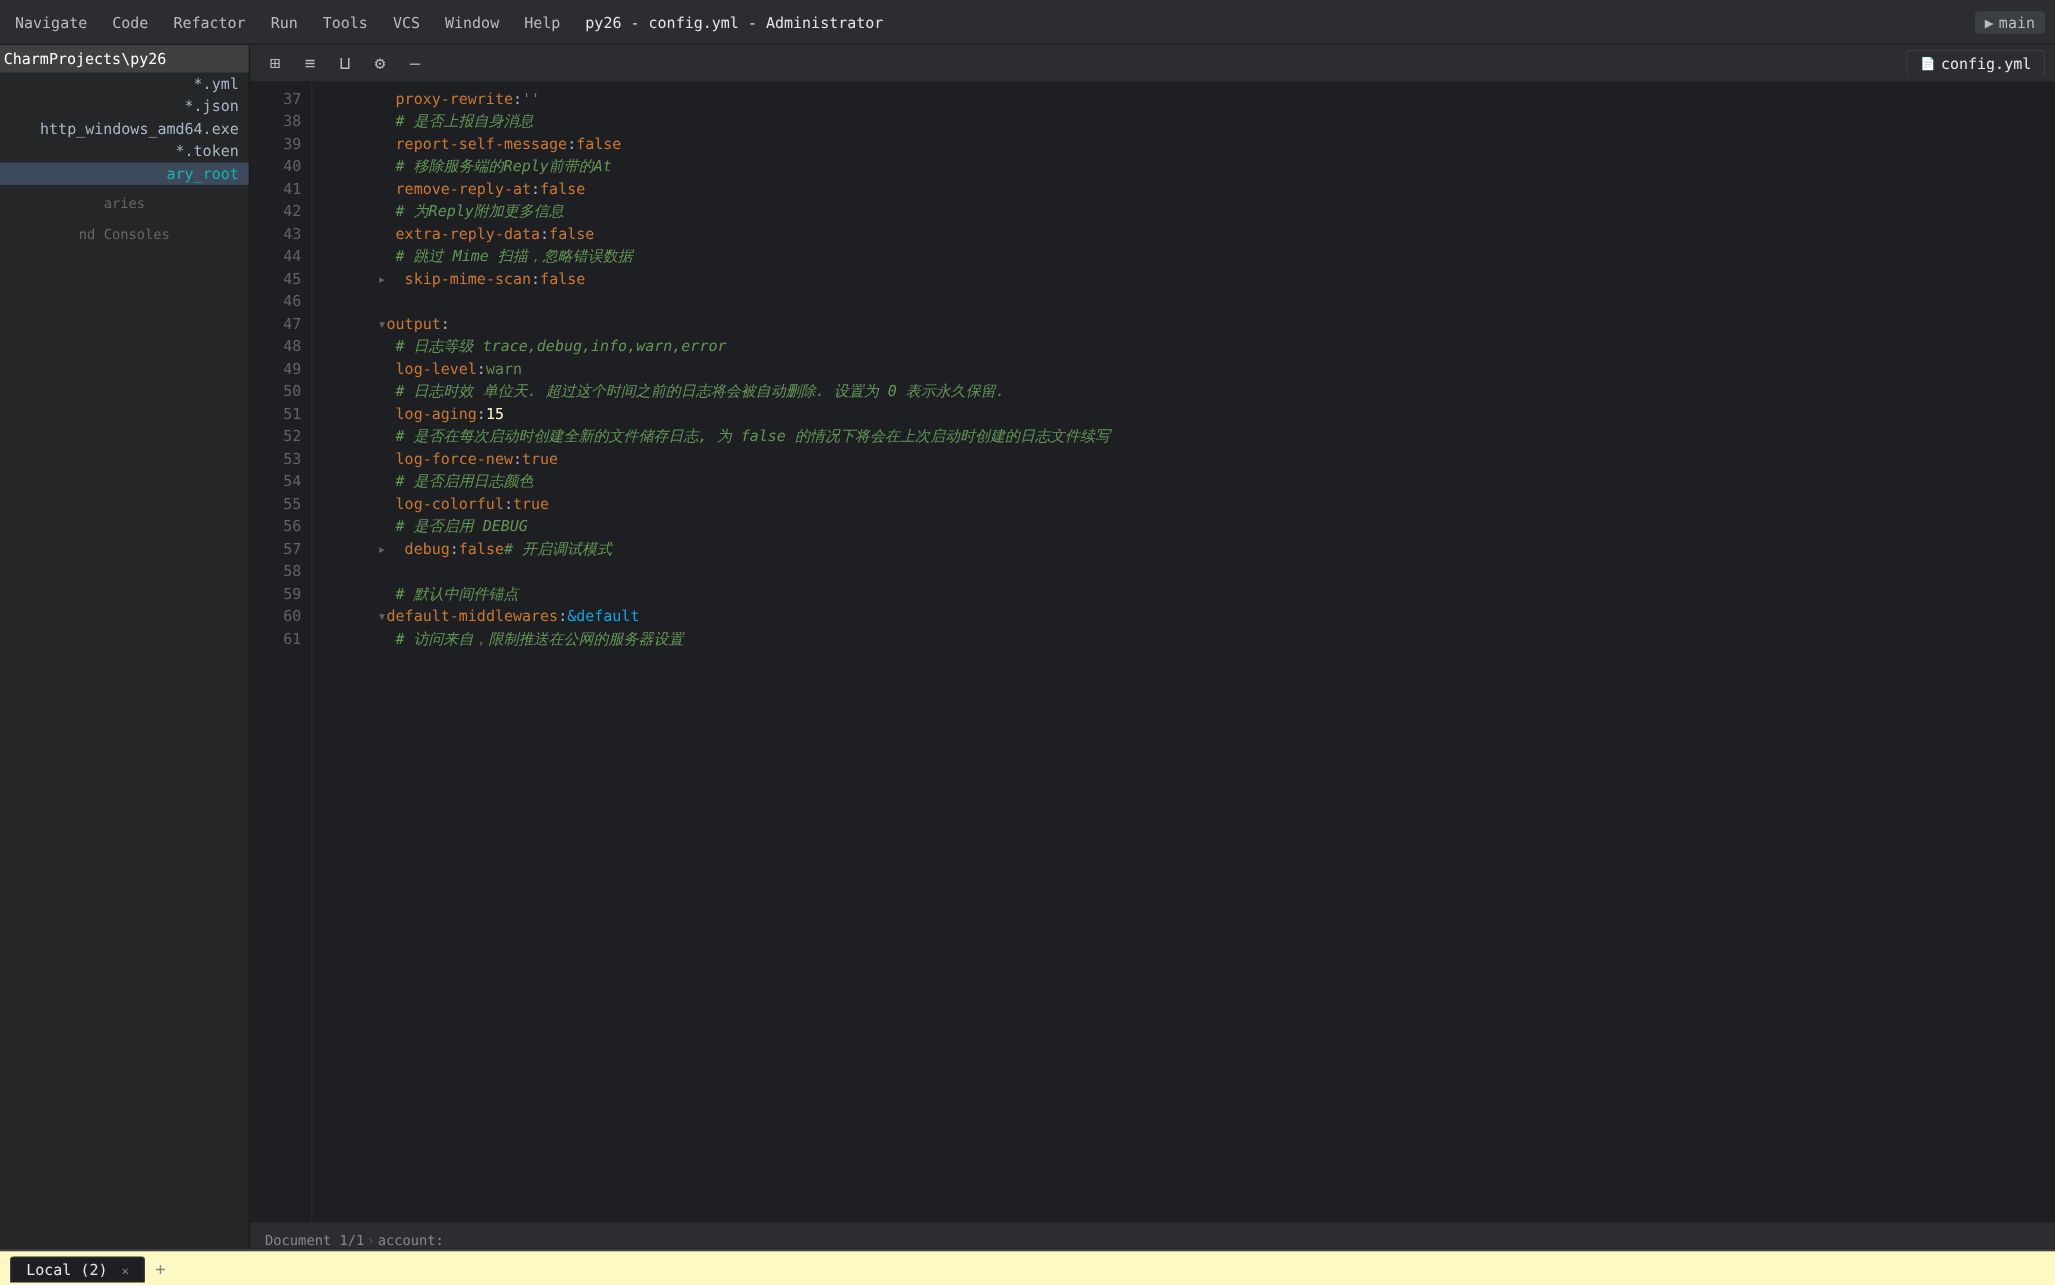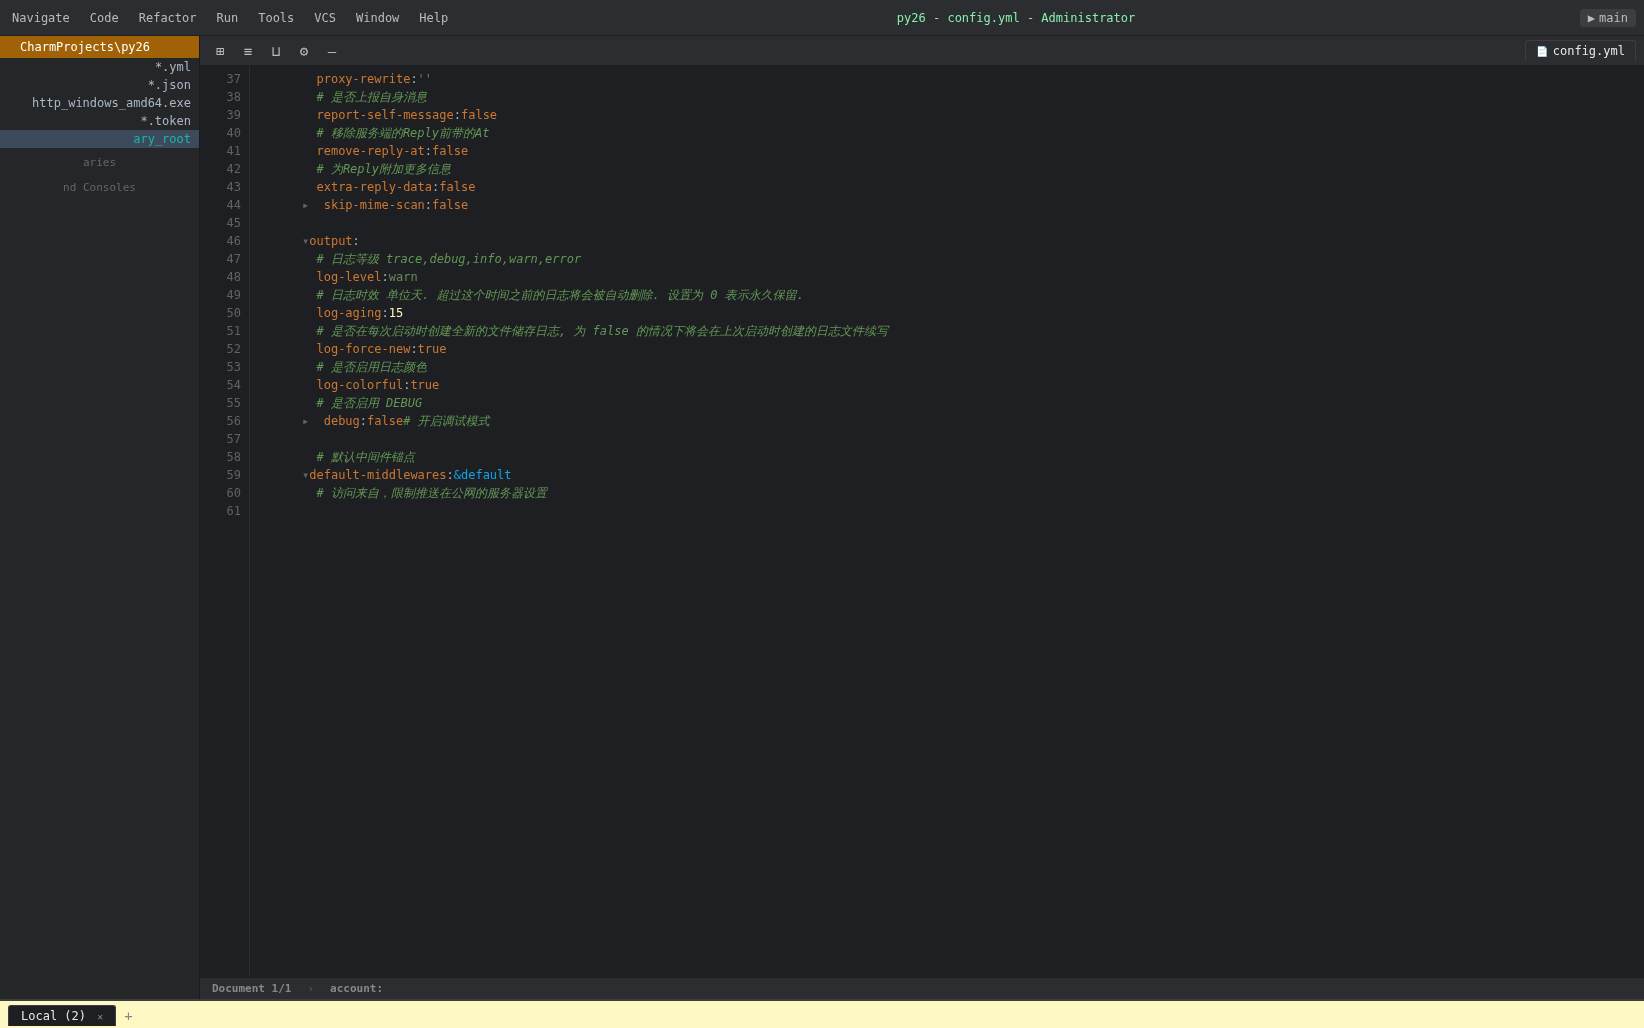--- a/index.html
+++ b/index.html
@@ -29,22 +29,22 @@
       align-items: center;
     }
     .menu-item {
       color: #bbb;
       font-size: 12px;
       cursor: pointer;
       padding: 2px 4px;
     }
     .title-center {
       flex: 1;
-      text-align: center;
-      color: #86efac;
+      text-align: left;
+      color: #e5e5e5;
       font-size: 12px;
     }
     .title-right {
       display: flex;
       align-items: center;
       gap: 8px;
     }
     .run-config {
       display: flex;
       align-items: center;
@@ -65,22 +65,22 @@
     
     .sidebar {
       width: 200px;
       background: #252628;
       border-right: 1px solid #1a1a1a;
       display: flex;
       flex-direction: column;
       overflow: hidden;
     }
     .sidebar-header {
-      padding: 4px 20px;
-      background: #a16207;
+      padding: 4px 3px;
+      background: #404040;
       color: #fff;
       font-size: 12px;
       white-space: nowrap;
       overflow: hidden;
       text-overflow: ellipsis;
     }
     .sidebar-item {
       padding: 2px 8px 2px 16px;
       font-size: 12px;
       color: #a9b7c6;
@@ -175,26 +175,25 @@
     .comment { color: #629755; font-style: italic; }
     .anchor { color: #0ea5e9; }
     .plain { color: #a9b7c6; }
 
     
     .breadcrumb-bar {
       height: 22px;
       background: #2b2d30;
       border-top: 1px solid #1e1f22;
       display: flex;
-      align-items: center;
+      align-items: flex-end;
       padding: 0 12px;
       font-size: 11px;
       color: #888;
-      gap: 16px;
-      font-weight: bold;
+      gap: 2px;
     }
     .breadcrumb-sep { color: #555; }
 
     
     .terminal-area {
       height: 300px;
       background: #1e1f22;
       border-top: 2px solid #3c3f41;
       display: flex;
       flex-direction: column;
@@ -360,20 +359,23 @@
           <span class="comment">&nbsp;&nbsp;# 为Reply附加更多信息</span>
         </div>
 
         <div class="code-line">
           <span class="plain">&nbsp;&nbsp;</span>
             <span class="key">extra-reply-data</span>
             <span class="plain">: </span>
             <span class="val-bool">false</span>
         </div>
 
+        <div class="code-line">
+          <span class="comment">&nbsp;&nbsp;# 跳过 Mime 扫描，忽略错误数据</span>
+        </div>
 
         <div class="code-line">
           <span class="gutter-fold">▸</span>
           <span class="plain">&nbsp;&nbsp;</span>
             <span class="key">skip-mime-scan</span>
             <span class="plain">: </span>
             <span class="val-bool">false</span>
         </div>
 
         <div class="code-line">&nbsp;</div>

